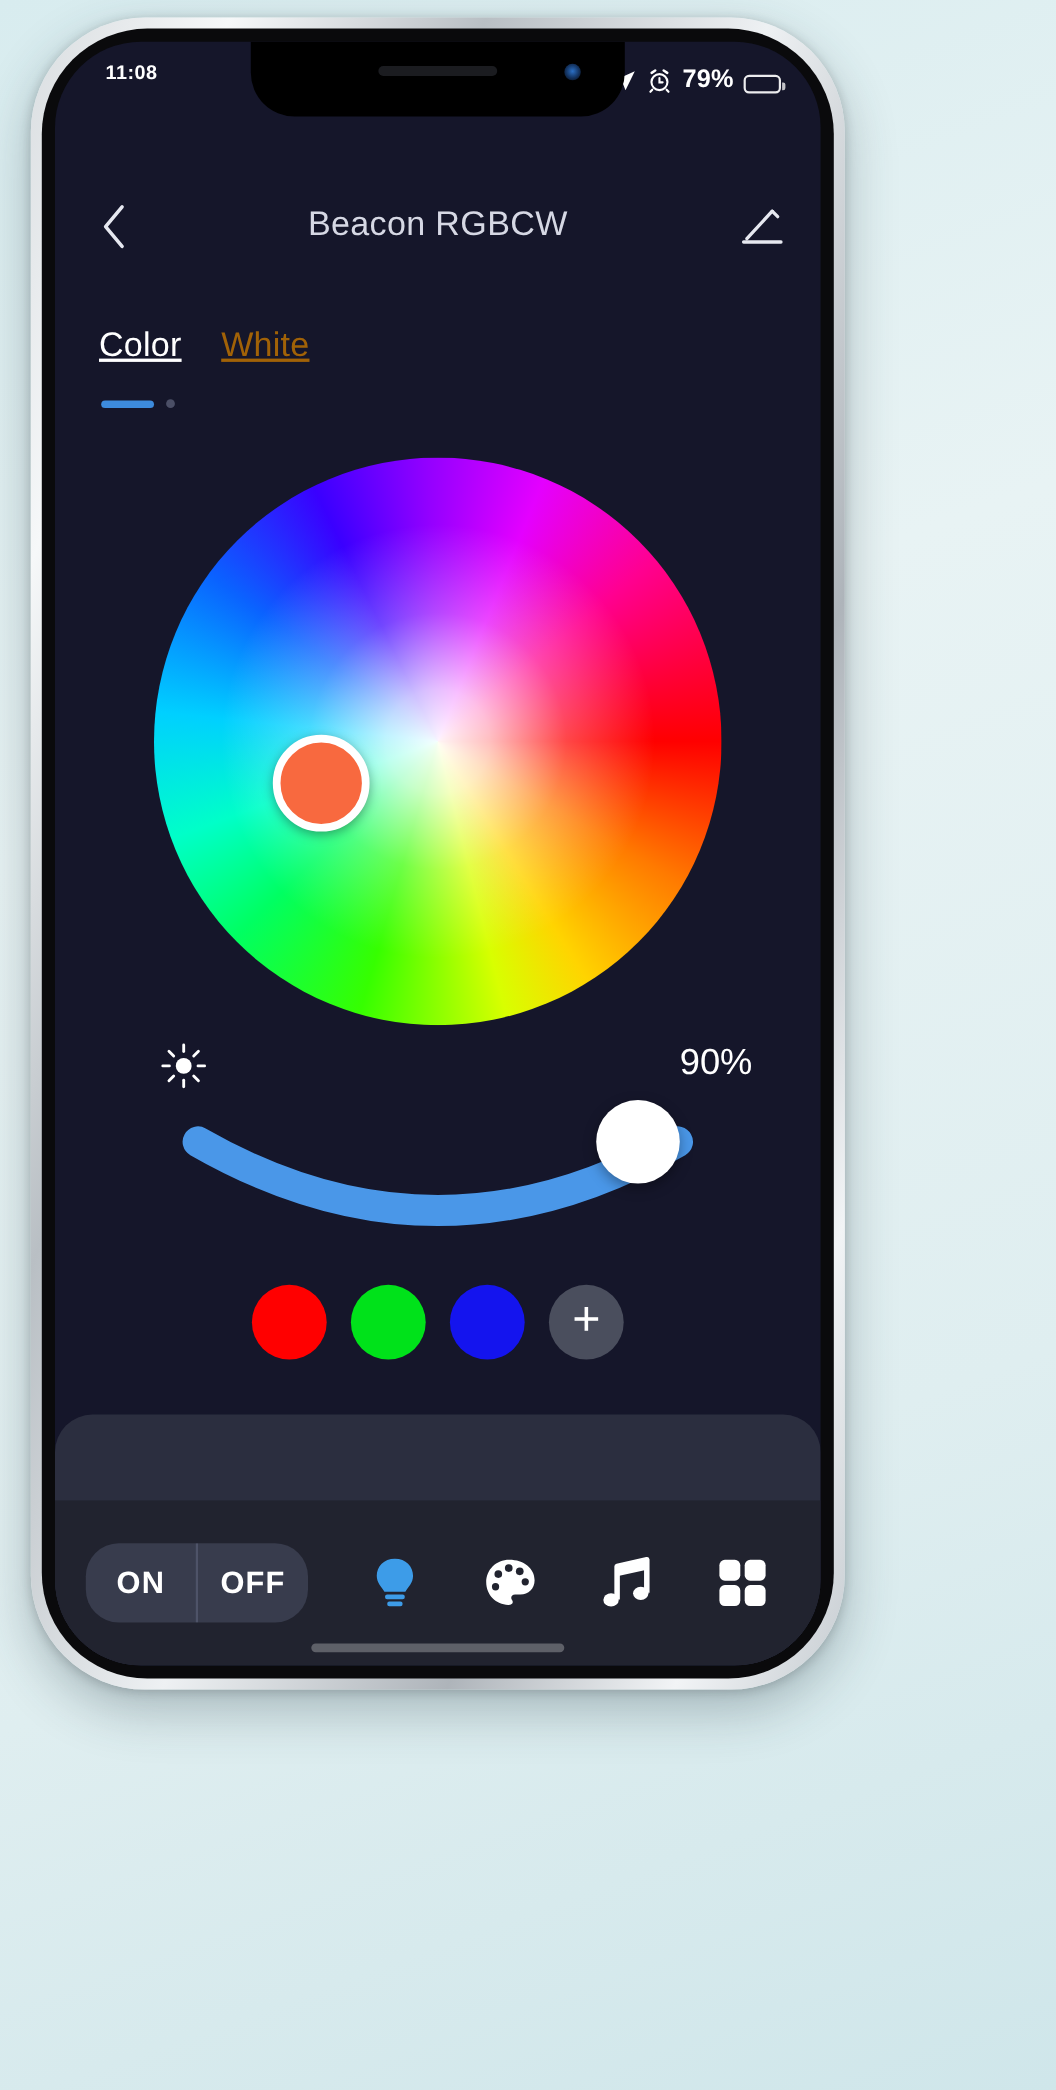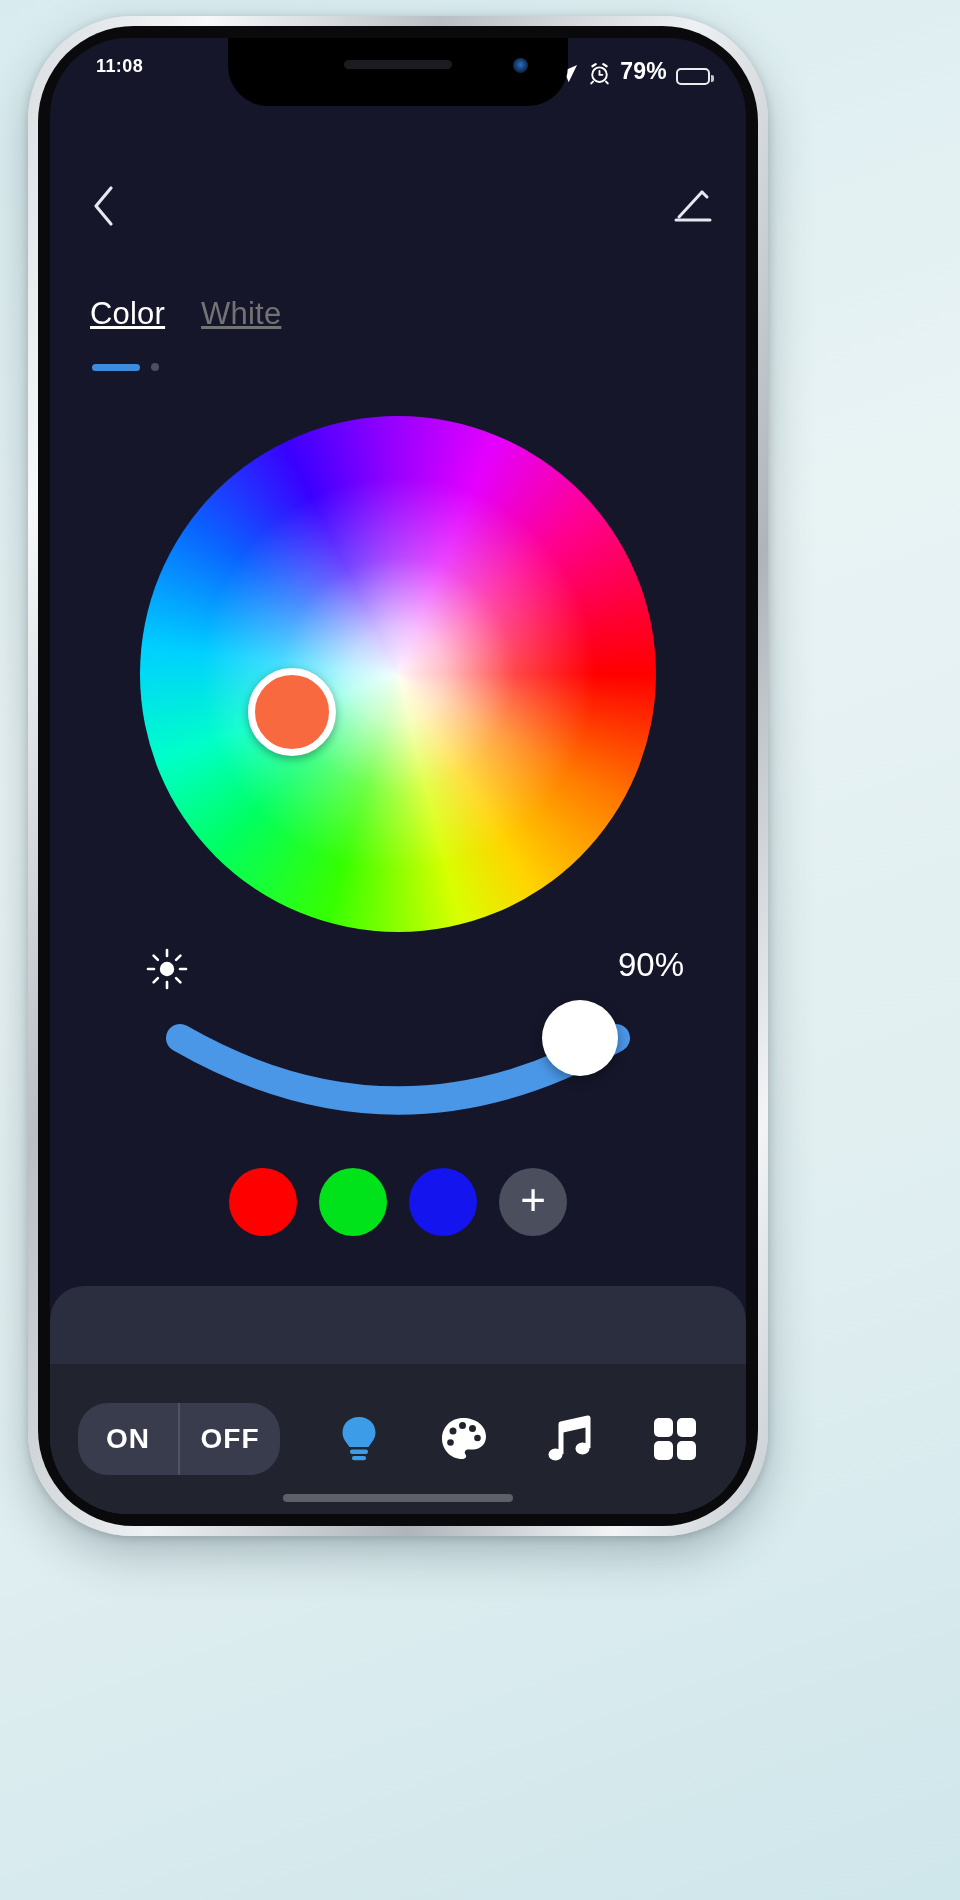--- a/index.html
+++ b/index.html
@@ -100,21 +100,21 @@
   .edit-btn {
     position: absolute; right: 26px; top: 20px;
     width: 54px; height: 54px;
     display: flex; align-items: center; justify-content: center;
   }
 
   
   .tabs { position: absolute; top: 258px; left: 40px; display: flex; gap: 36px; }
   .tab { font-size: 31px; letter-spacing: .2px; text-decoration: underline; }
   .tab.active { color: #ffffff; font-weight: 400; }
-  .tab.inactive { color: #737373; font-weight: 400; }
+  .tab.inactive { color: #a16207; font-weight: 400; }
   .tab-indicator { position: absolute; top: 325px; left: 42px; display: flex; align-items: center; gap: 11px; }
   .ind-bar { width: 48px; height: 7px; border-radius: 4px; background: #3d8bdd; }
   .ind-dot { width: 8px; height: 8px; border-radius: 50%; background: #4b4f66; }
 
   
   .wheel-wrap {
     position: absolute; left: 50%; transform: translateX(-50%);
     top: 378px; width: 516px; height: 516px;
   }
   .wheel {
@@ -245,20 +245,21 @@
         </span>
       </div>
     </div>
 
     <div class="app-header">
       <div class="back-btn">
         <svg width="30" height="44" viewBox="0 0 30 44">
           <path d="M22 4 L7 22 L22 40" fill="none" stroke="#e6e8f0" stroke-width="3.2" stroke-linecap="round" stroke-linejoin="round"></path>
         </svg>
       </div>
+      <div class="app-title">Beacon RGBCW</div>
       <div class="edit-btn">
         <svg width="44" height="44" viewBox="0 0 44 44">
           <path d="M8 34 L31 9" fill="none" stroke="#e6e8f0" stroke-width="3" stroke-linecap="round"></path>
           <path d="M31 9 L36 14" fill="none" stroke="#e6e8f0" stroke-width="3" stroke-linecap="round"></path>
           <path d="M5 37 L39 37" fill="none" stroke="#e6e8f0" stroke-width="3" stroke-linecap="round"></path>
         </svg>
       </div>
     </div>
 
     <div class="tabs">

